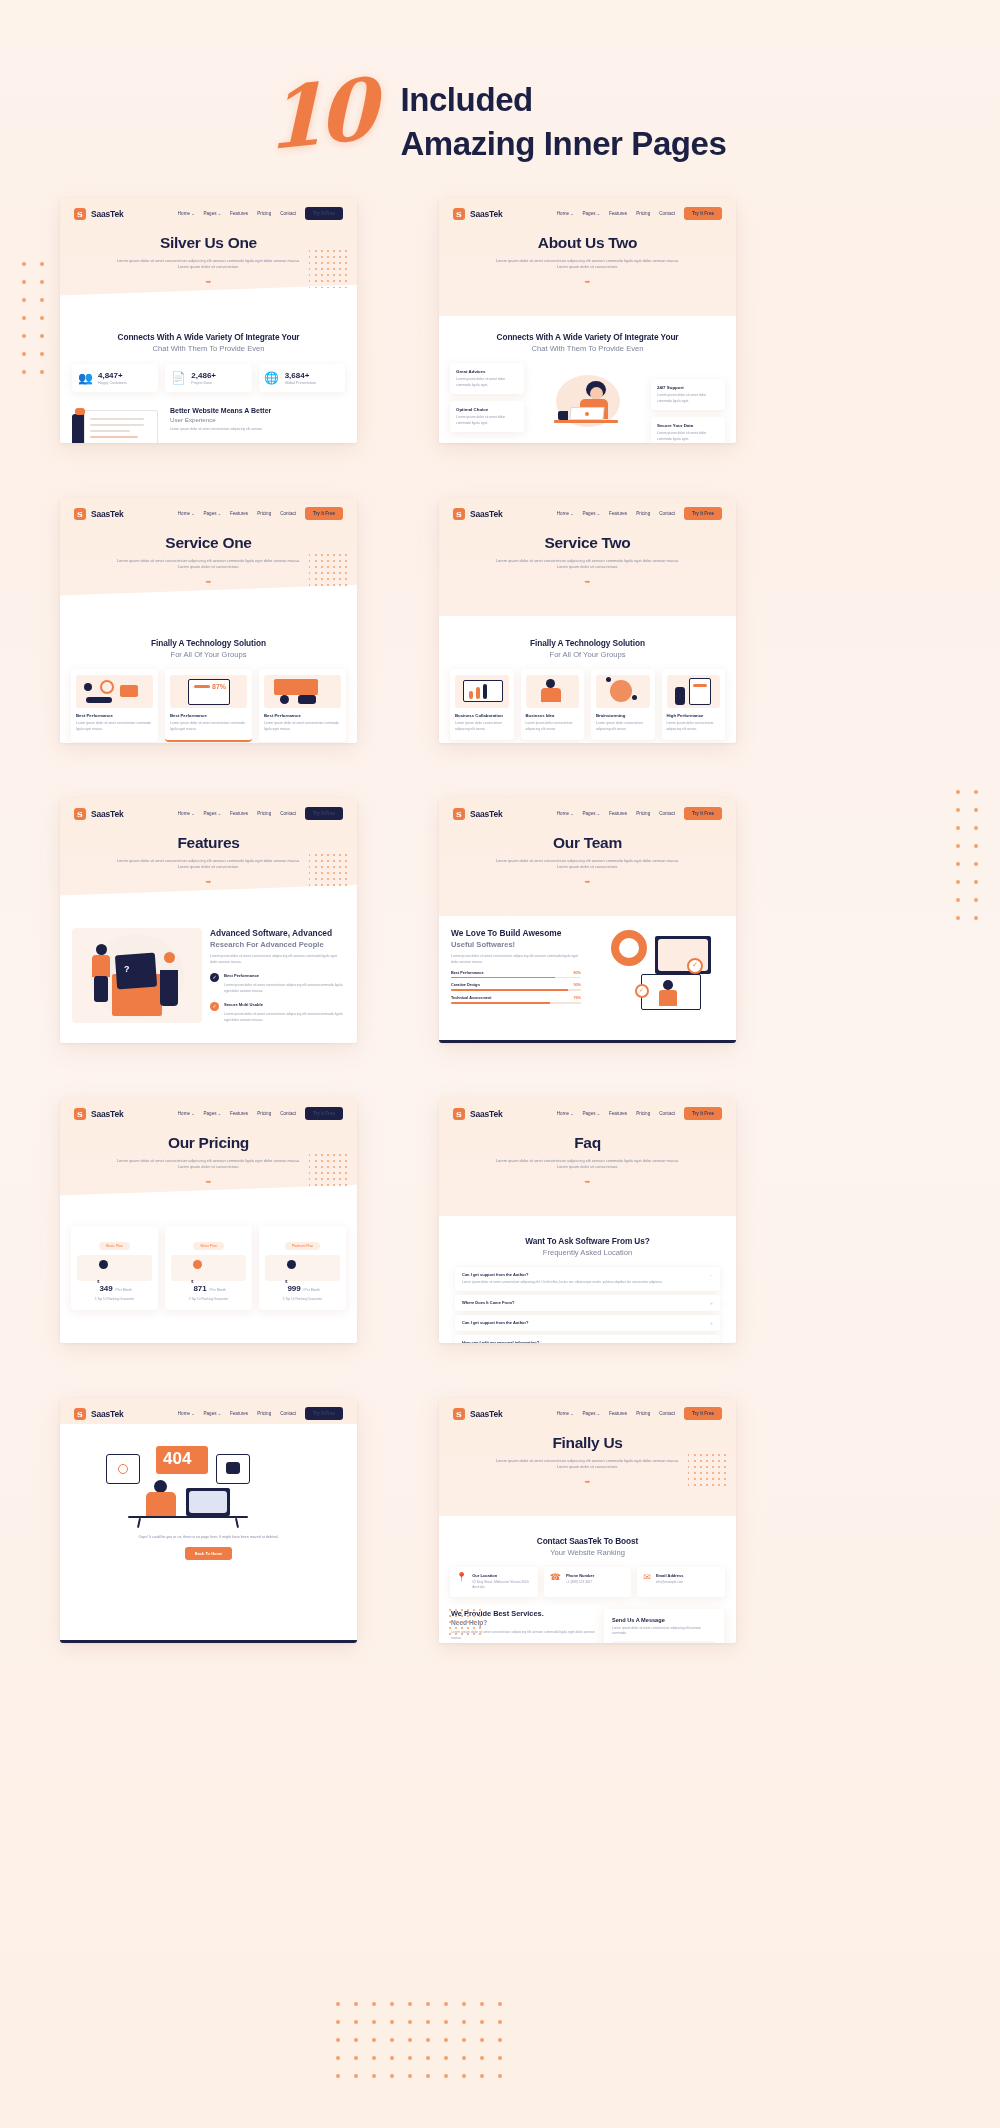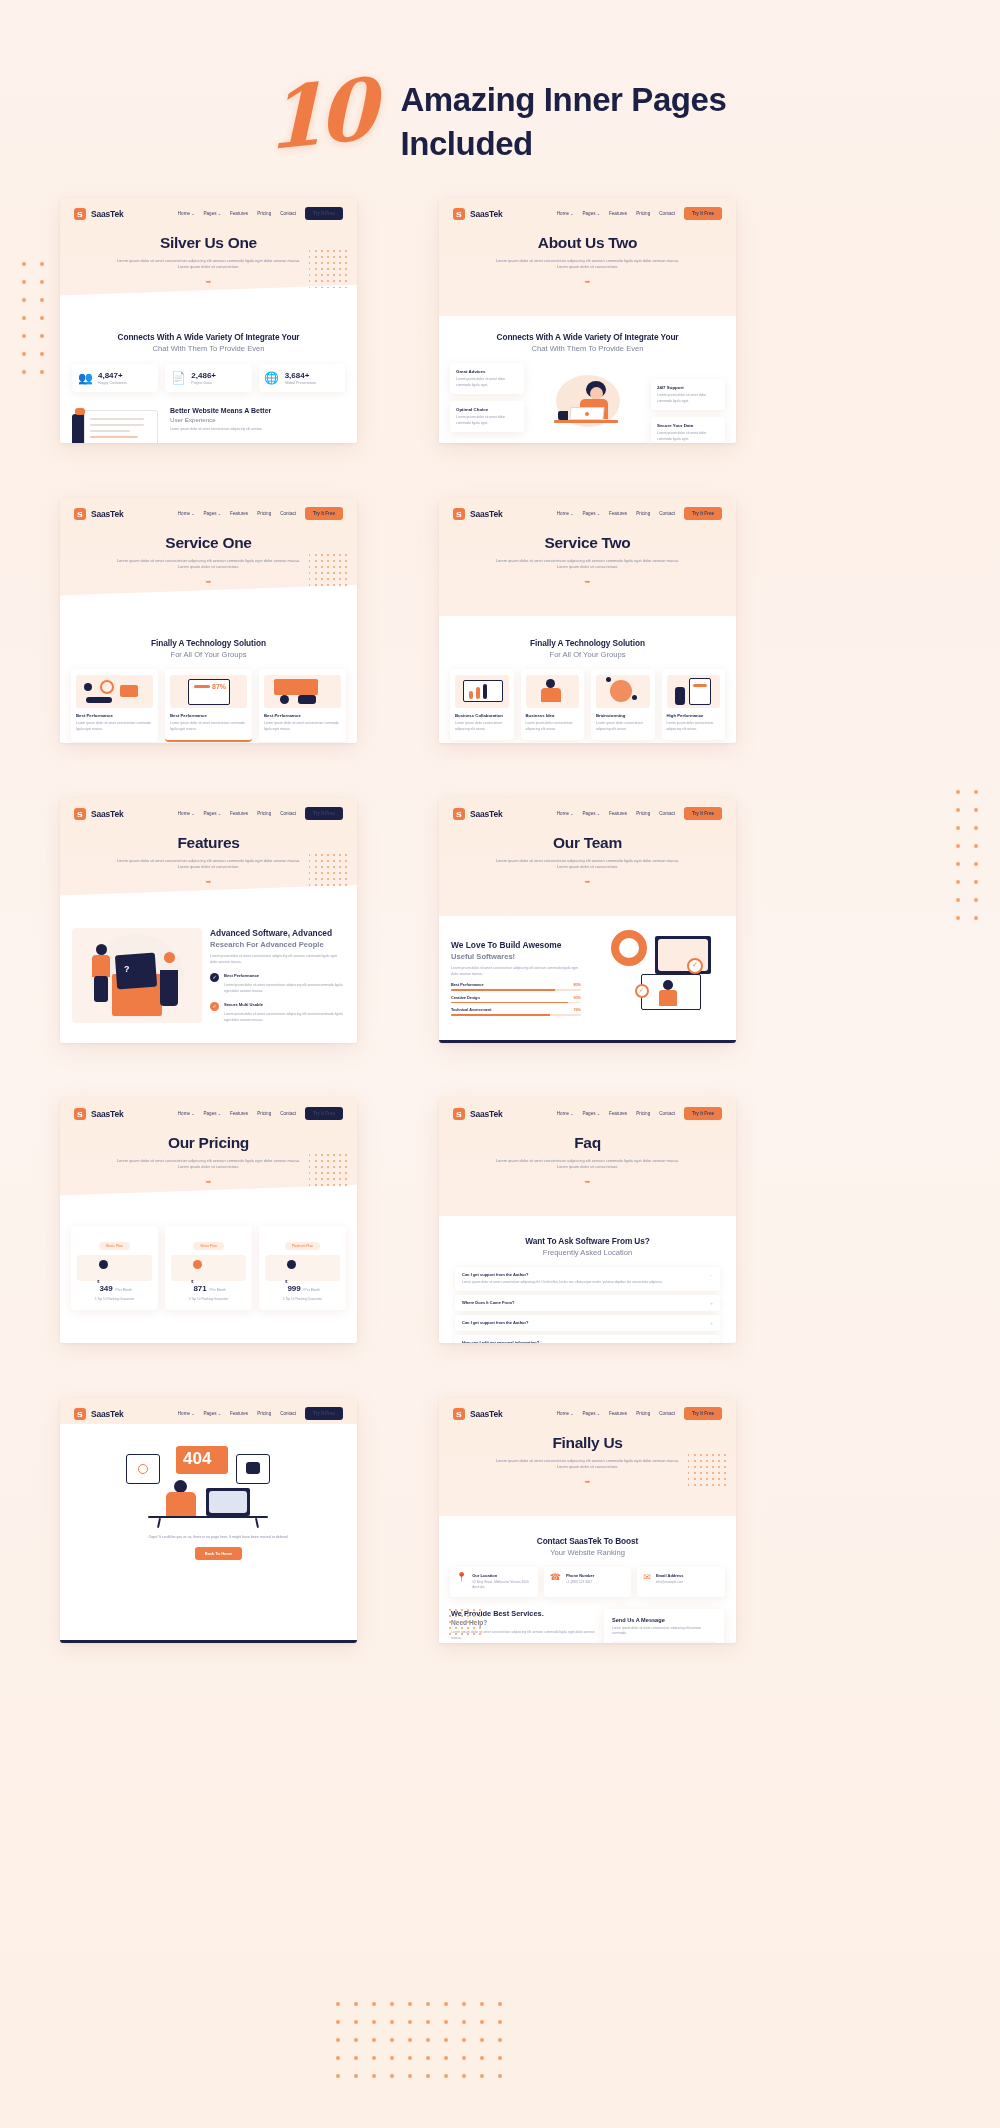--- a/index.html
+++ b/index.html
@@ -158,21 +158,21 @@
   .faq { padding:10px 16px 0; }
   .faq-item {
     background:#fff; border-radius:3px; box-shadow:0 1px 7px rgba(185,140,110,.15);
     padding:5px 7px; margin-bottom:4px; display:flex; justify-content:space-between; align-items:flex-start; gap:6px;
   }
   .faq-item h6 { font-size:4px; font-weight:700; color:#1c2045; }
   .faq-item p { font-size:3.2px; color:#9a9db2; line-height:1.75; margin-top:3px; }
   .faq-ico { font-size:5px; color:#c9ccd9; flex:none; }
 
   
-  .e404-wrap { padding:16px 0 0; text-align:center;margin-left:20px; }
+  .e404-wrap { padding:16px 0 0; text-align:center; }
   .e404-art { height:90px; position:relative; }
   .e404-txt { font-size:3.6px; color:#8a8da6; line-height:1.8; padding:0 34px; margin-top:4px; }
   .btn-orange {
     display:inline-block; margin-top:7px; background:#ef7c45; color:#fff;
     font-size:4px; font-weight:700; padding:4px 10px; border-radius:3px;
   }
   .rule-dark { position:absolute; left:0; right:0; bottom:0; height:3px; background:#1c2045; }
 
   
   .cc-row { display:flex; gap:6px; padding:0 11px; margin-top:10px; }
@@ -197,22 +197,22 @@
 </style>
 </head>
 <body>
 
 <div class="page">
 
   <div class="hdr">
     <div class="hdr-inner">
       <div class="big-ten">10</div>
       <div class="hdr-title">
+        <div>Included</div>
         <div>Amazing Inner Pages</div>
-        <div>Included</div>
       </div>
     </div>
   </div>
 
   <div class="dots" style="left:22px; top:262px; grid-template-columns:repeat(2,4px); grid-template-rows:repeat(7,4px);">
     <i></i>
       <i></i>
       <i></i>
       <i></i>
       <i></i>
@@ -761,21 +761,21 @@
             <span>Pricing</span>
             <span>Contact</span>
             <span class="btn-try orange">Try It Free</span>
           </div>
         </div>
         <div class="hero-h1">Our Team</div>
         <div class="hero-sub">Lorem ipsum dolor sit amet consectetuer adipiscing elit aenean commodo ligula eget dolor aenean massa. Lorem ipsum dolor sit consectetuer.</div>
         <div class="hero-bird">➥</div>
       </div>
       <div class="body-sec">
-        <div class="split" style="align-items:center;">
+        <div class="split" style="align-items:flex-start;">
           <div class="txt" style="width:130px;">
             <h3>We Love To Build Awesome</h3>
             <h4>Useful Softwares!</h4>
             <p>Lorem ipsum dolor sit amet consectetuer adipiscing elit aenean commodo ligula eget dolor aenean massa.</p>
             <div class="skill">
               <div class="skill-top">
                 <b>Best Performance</b>
                 <i>80%</i>
               </div>
               <div class="bar">

